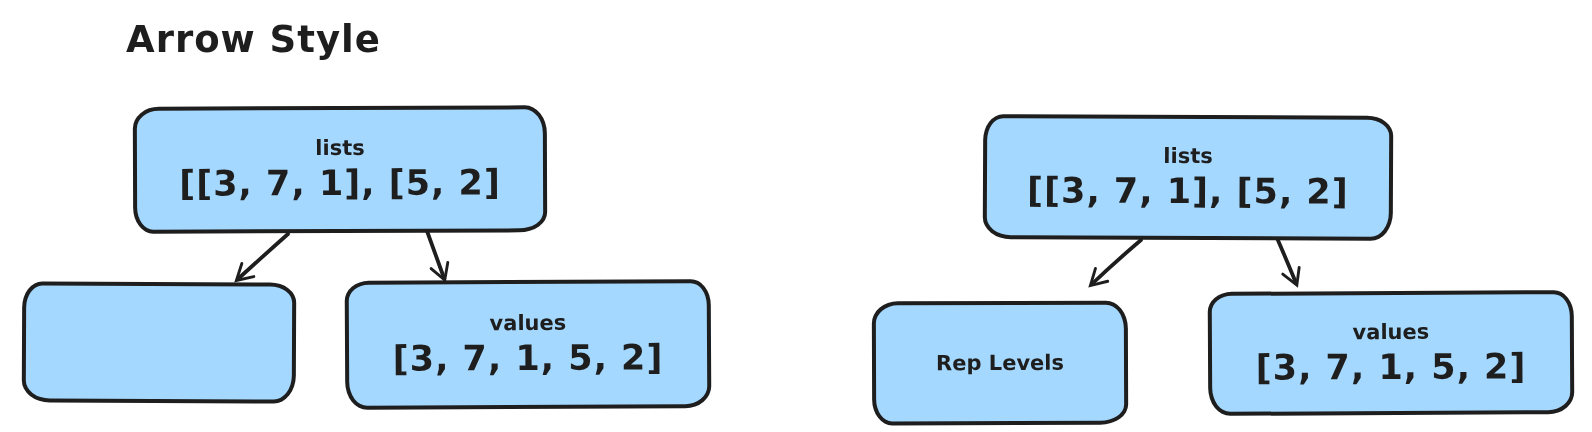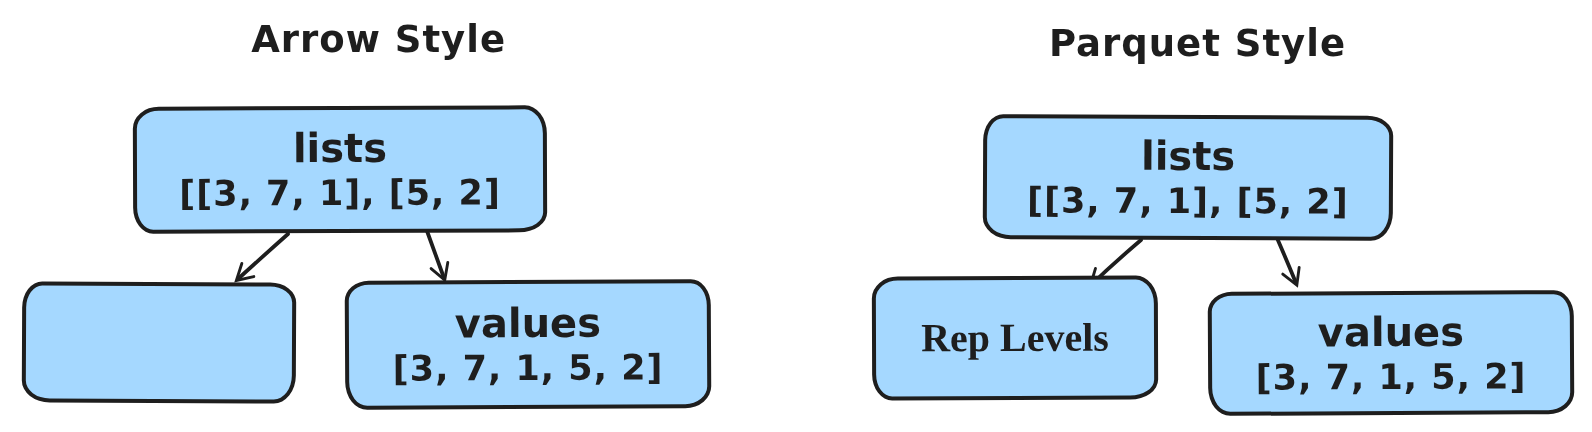--- a/index.html
+++ b/index.html
@@ -30,21 +30,21 @@
     pointer-events: none;
   }
   .arrow-path {
     fill: none;
     stroke: var(--stroke);
     stroke-width: 3.8;
     stroke-linecap: round;
   }
   .panel-title {
     position: absolute;
-    text-align: right;
+    text-align: left;
     font-size: 37px;
     font-weight: 700;
     letter-spacing: 1px;
     white-space: nowrap;
   }
   .node {
     position: absolute;
     box-sizing: border-box;
     background: var(--node-fill);
     border: 4px solid var(--stroke);
@@ -52,21 +52,21 @@
     flex-direction: column;
     align-items: center;
     justify-content: center;
     gap: 6px;
     padding: 6px 10px;
   }
   .node.r1 { border-radius: 26px 22px 28px 20px / 22px 28px 20px 26px; transform: rotate(-0.2deg); }
   .node.r2 { border-radius: 20px 26px 22px 28px / 26px 20px 28px 22px; transform: rotate(0.25deg); }
   .node.r3 { border-radius: 24px 20px 26px 22px / 20px 26px 22px 28px; transform: rotate(-0.3deg); }
   .node-label {
-    font-size: 40px;
+    font-size: 21px;
     font-weight: 600;
     line-height: 1.05;
     white-space: nowrap;
   }
   .node-value {
     font-size: 35px;
     font-weight: 600;
     line-height: 1.05;
     white-space: nowrap;
     letter-spacing: 1px;
@@ -97,28 +97,27 @@
   </div>
 
   <div class="node r2" style="left:22px; top:282px; width:274px; height:121px;">
   </div>
 
   <div class="node r3" style="left:345px; top:280px; width:366px; height:129px;">
     <div class="node-label">values</div>
     <div class="node-value">[3, 7, 1, 5, 2]</div>
   </div>
 
-  <div class="panel-title" style="left:962px; top:22px; width:384px;">Parquet Style</div>
 
   <div class="node r2" style="left:983px; top:115px; width:410px; height:125px;">
     <div class="node-label">lists</div>
     <div class="node-value">[[3, 7, 1], [5, 2]</div>
   </div>
 
-  <div class="node r1" style="left:872px; top:276px; width:286px; height:124px;font-family:Liberation Serif, serif;">
+  <div class="node r1" style="left:872px; top:301px; width:256px; height:124px;">
     <div class="node-label">Rep Levels</div>
   </div>
 
   <div class="node r3" style="left:1208px; top:291px; width:366px; height:124px;">
     <div class="node-label">values</div>
     <div class="node-value">[3, 7, 1, 5, 2]</div>
   </div>
 
 </div>
 

